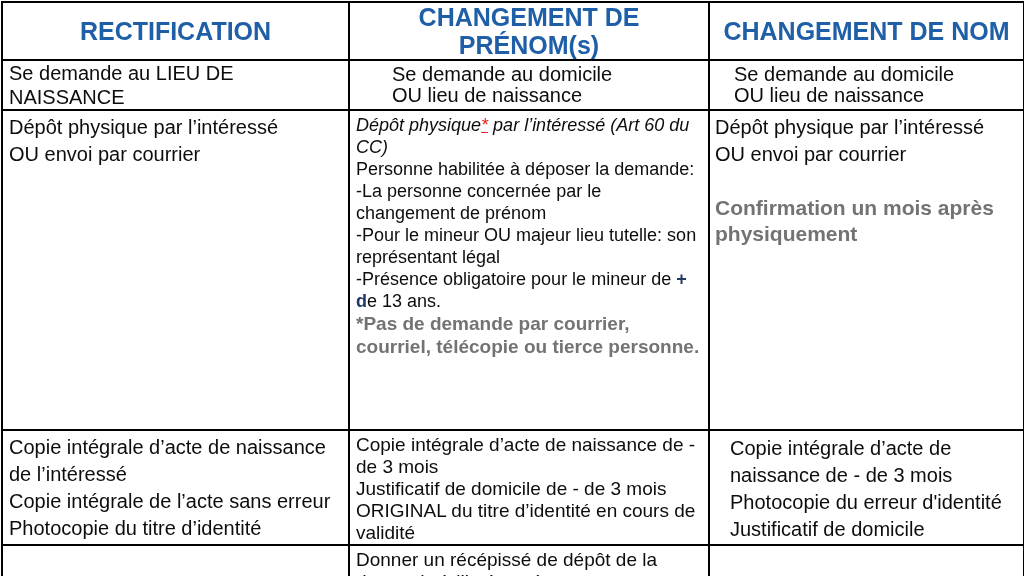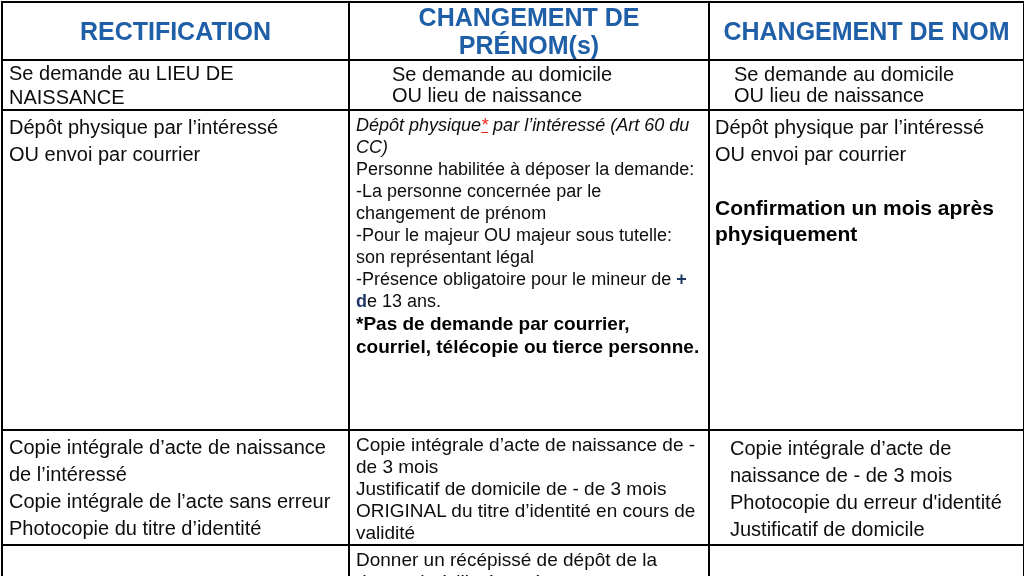--- a/index.html
+++ b/index.html
@@ -23,21 +23,21 @@
   .pad-sm { padding:3px 6px 0 6px; }
   .pad-col3 { padding:3px 4px 0 5px; }
   .where1 { font-size:20px; line-height:24px; padding-left:6px; }
   .where2 { font-size:20px; line-height:21px; padding-left:42px; }
   .where3 { font-size:20px; line-height:21px; padding-left:24px; }
   .docs3 { padding:4px 4px 0 20px; }
   .it { font-style:italic; }
   .u { }
   .star { color:#E8241C; text-decoration:underline; }
   .plus { color:#1F3864; font-weight:bold; }
-  .red { color:#000000; font-weight:bold; }
+  .red { color:#737373; font-weight:bold; }
   .red19 { font-size:19px; line-height:23px; }
   .warn3 { font-size:21px; line-height:26px; margin-top:27px; }
   .line { display:block; }
 </style>
 </head>
 <body>
 
 <div class="sheet">
   <table class="cmp">
     <colgroup>
@@ -78,21 +78,21 @@
       <td class="top body20 pad-sm">
         <span class="line">Dépôt physique par l’intéressé</span>
         <span class="line">OU envoi par courrier</span>
       </td>
       <td class="top body18 pad-sm">
         <div class="line it">
           <span class="u">Dépôt physique</span><span class="star">*</span><span class="u"> par l’intéressé (Art 60 du CC)</span>
         </div>
         <div class="line">Personne habilitée à déposer la demande:</div>
         <div class="line">-La personne concernée par le changement de prénom</div>
-        <div class="line">-Pour le majeur OU majeur sous tutelle: son représentant légal</div>
+        <div class="line">-Pour le mineur OU majeur lieu tutelle: son représentant légal</div>
         <div class="line">
           <span>-Présence obligatoire pour le mineur de </span><span class="plus">+ d</span><span>e 13 ans.</span>
         </div>
         <div class="line red red19">*Pas de demande par courrier,</div>
         <div class="line red red19 u">courriel, télécopie ou tierce personne.</div>
       </td>
       <td class="top body20 pad-col3">
         <span class="line">Dépôt physique par l’intéressé</span>
         <span class="line">OU envoi par courrier</span>
         <div class="line red warn3">Confirmation un mois après physiquement</div>

